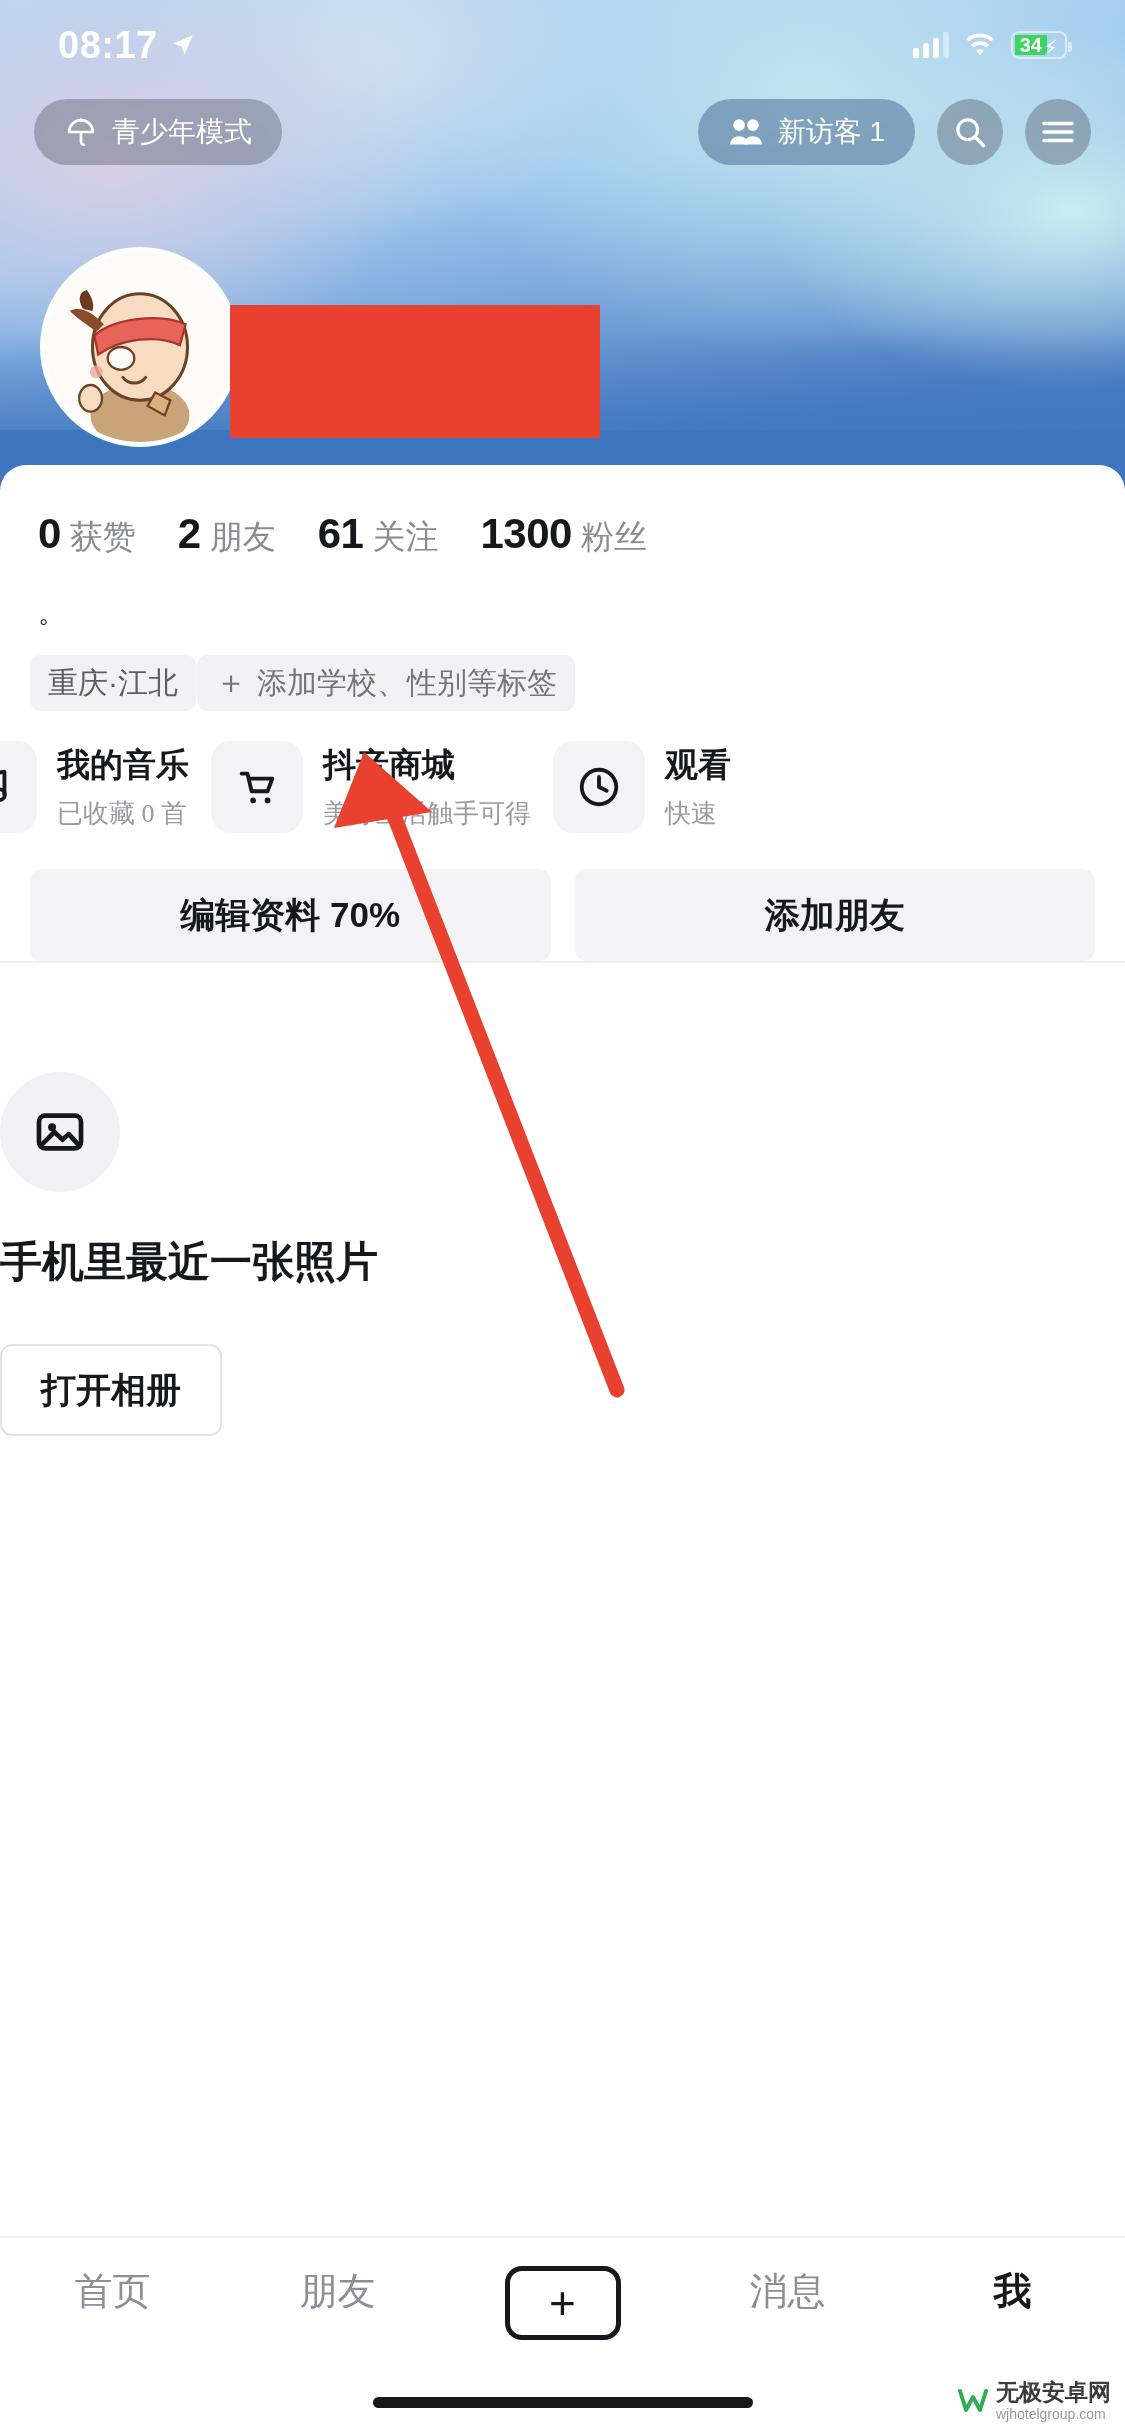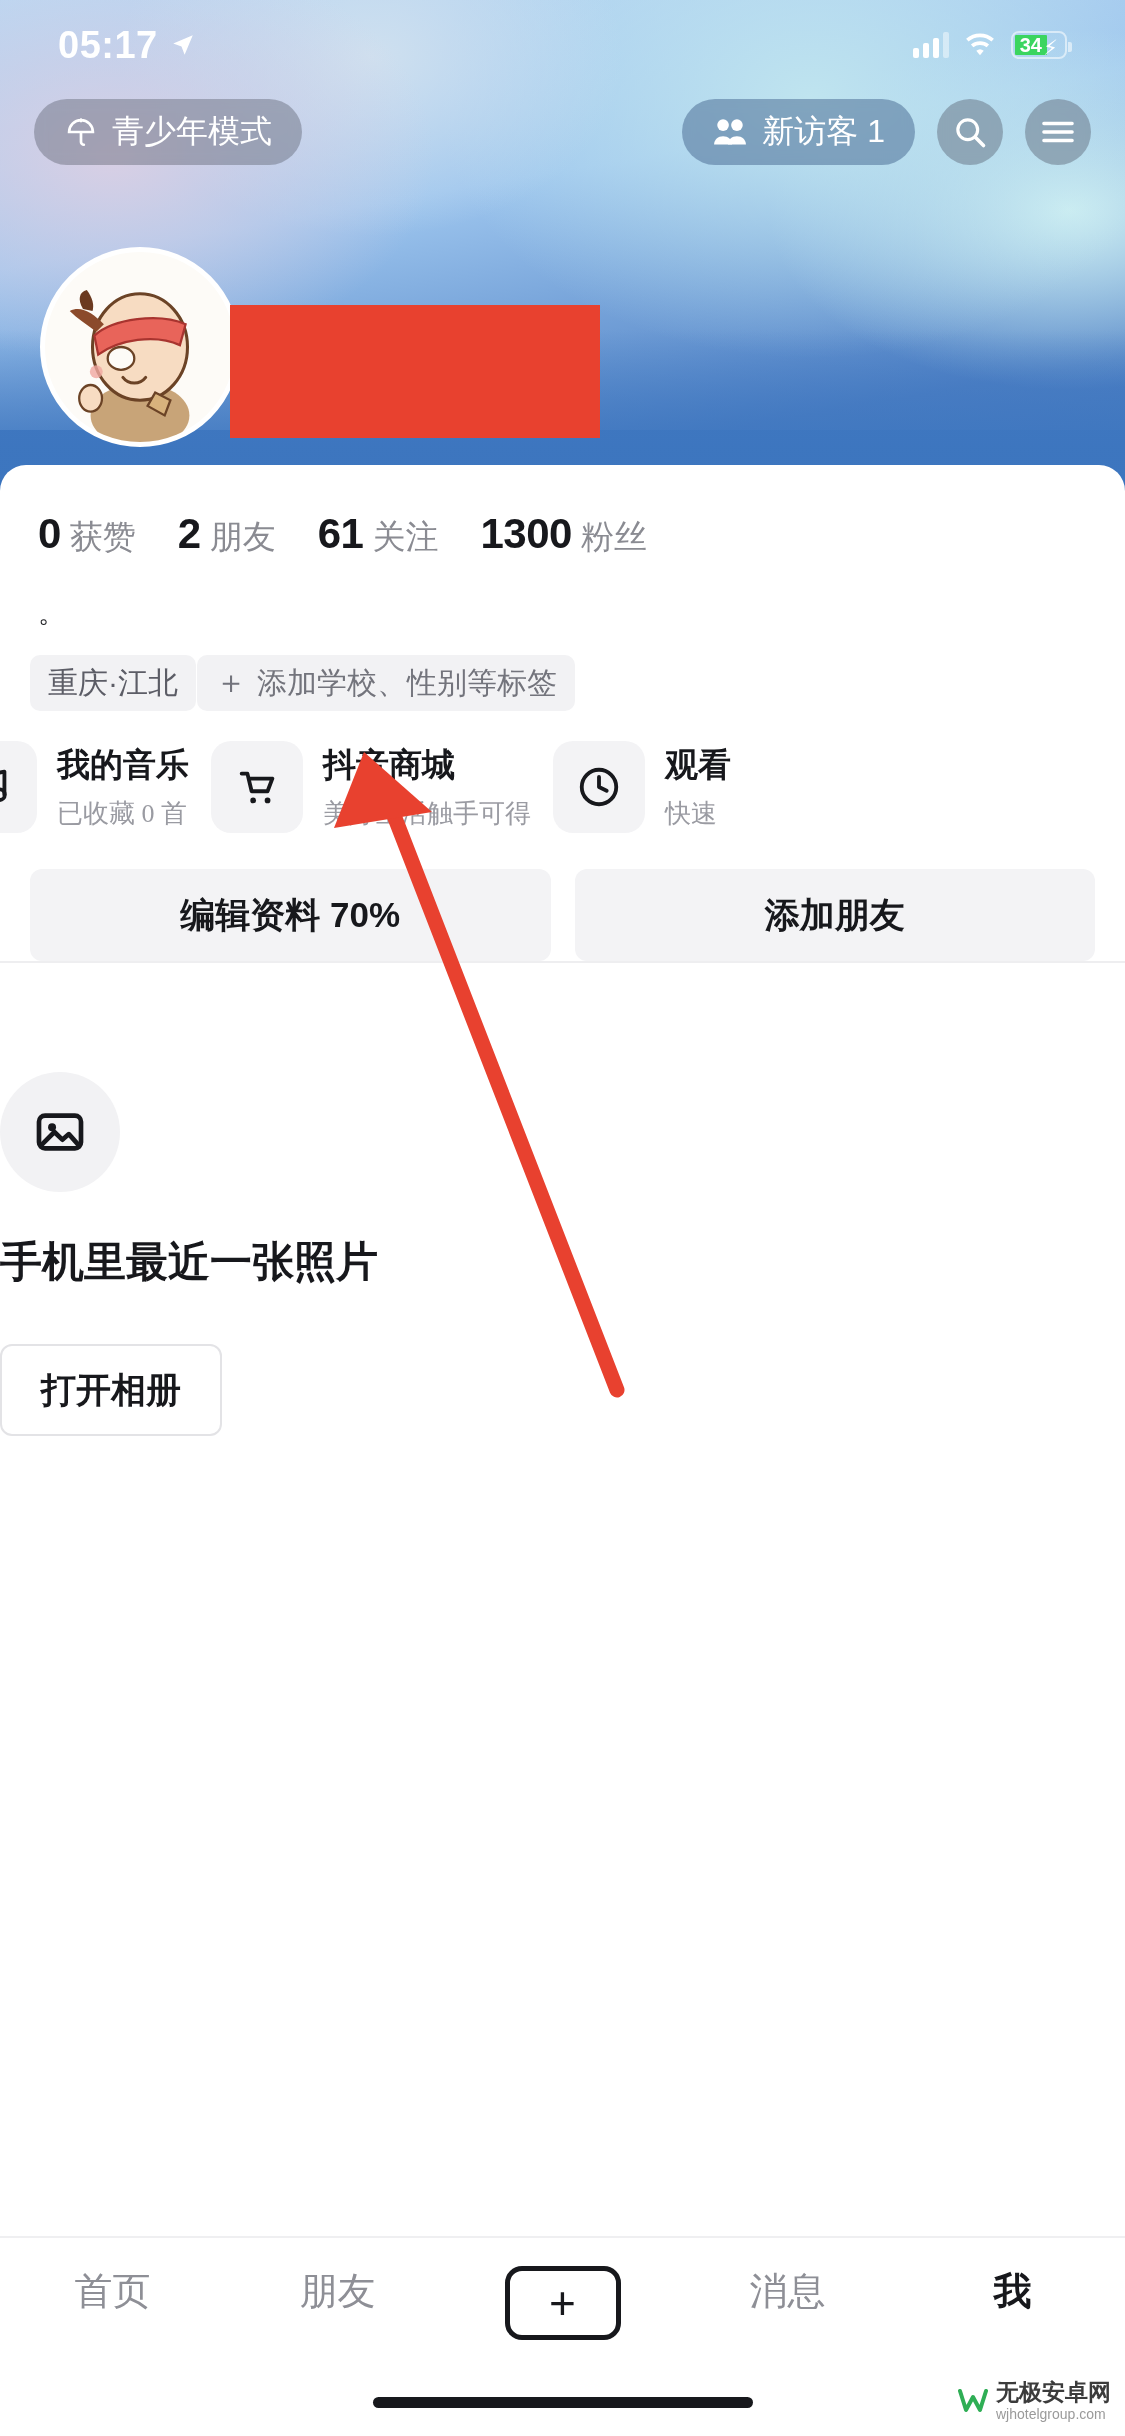--- a/index.html
+++ b/index.html
@@ -63,21 +63,21 @@
   .bolt { position:absolute; right:7px; top:3px; font-size:21px; color:#fff; font-weight:700;}
 
   
   .topbar {
     position:absolute; left:0; top:96px; width:1125px; height:72px;
     display:flex; align-items:center; z-index:15; padding:0 34px;
   }
   .pill {
     height:66px; border-radius:33px; background:rgba(90,95,110,.42);
     display:flex; align-items:center; gap:14px; padding:0 30px;
-    color:#fff; font-size:32px; font-weight:500; backdrop-filter:blur(6px);
+    color:#fff; font-size:28px; font-weight:500; backdrop-filter:blur(6px);
   }
   .pill-visitor { background:rgba(72,106,146,.52); margin-left:auto; }
   .circ {
     width:66px; height:66px; border-radius:50%;
     background:rgba(90,100,115,.45); display:flex;
     align-items:center; justify-content:center; margin-left:22px;
     backdrop-filter:blur(6px);
   }
   .circ svg { display:block; }
 
@@ -202,21 +202,21 @@
 </head>
 <body>
 
 <div class="cover">
   <div class="cover-lower"></div>
   <div class="cover-blend"></div>
 </div>
 
 <div class="statusbar">
   <div class="sb-left">
-    <span class="sb-time">05:17</span>
+    <span class="sb-time">08:17</span>
     <svg class="icon-loc" viewBox="0 0 24 24">
       <path d="M21 3 3 10.5l7.6 2.9L13.5 21 21 3z" fill="#fff"></path>
     </svg>
   </div>
   <div class="sb-right">
     <span class="bars">
         <i></i>
         <i></i>
         <i></i>
         <i></i>

